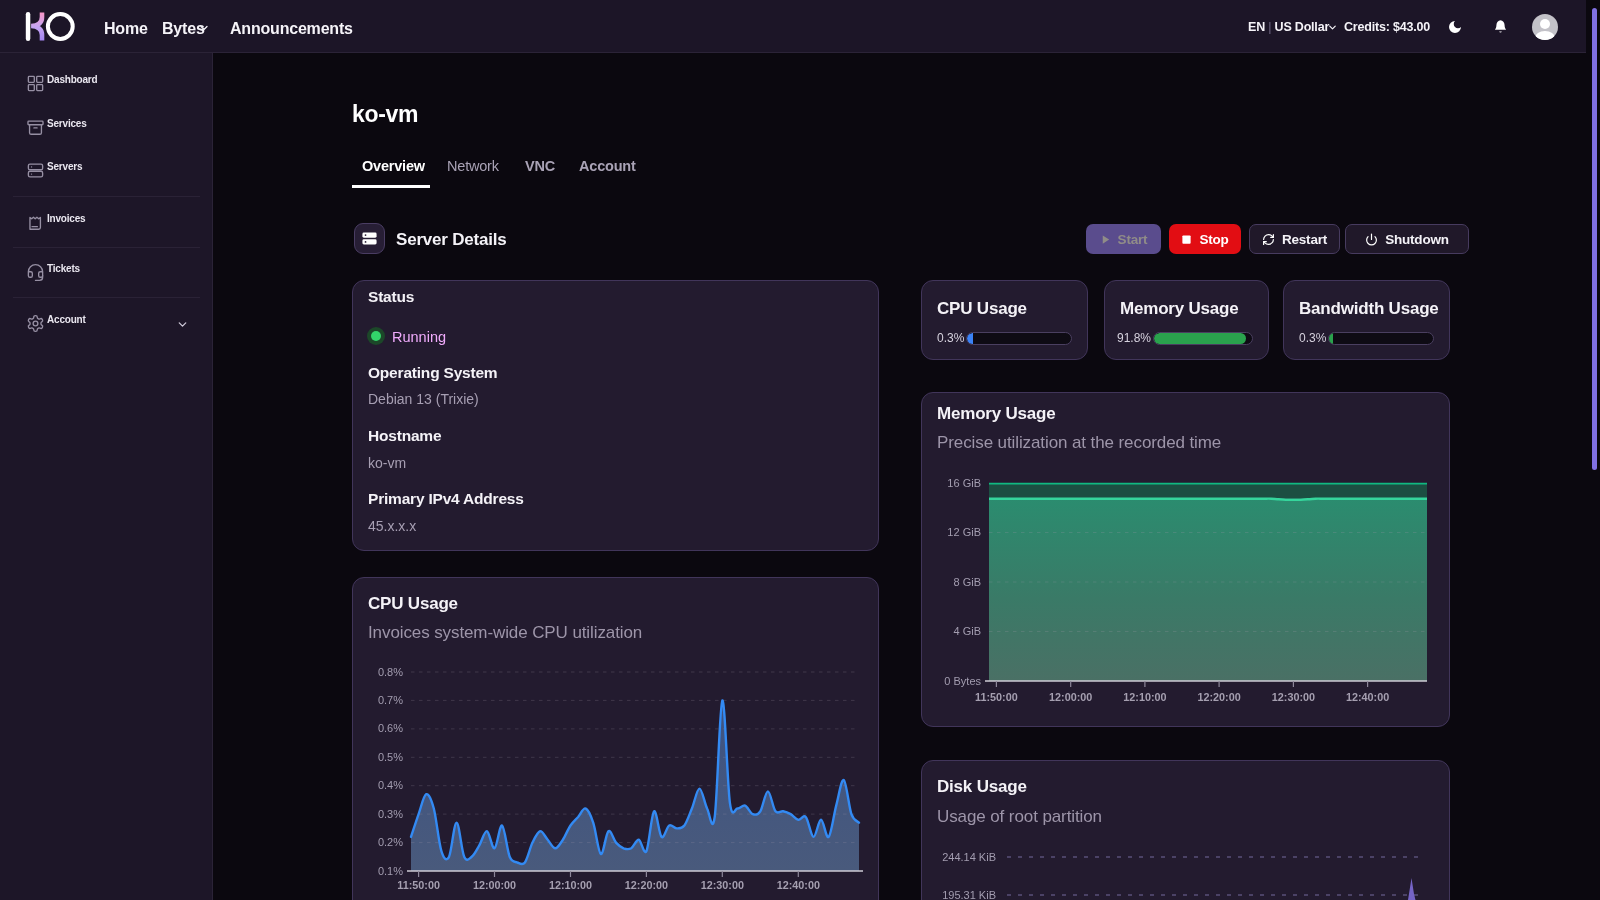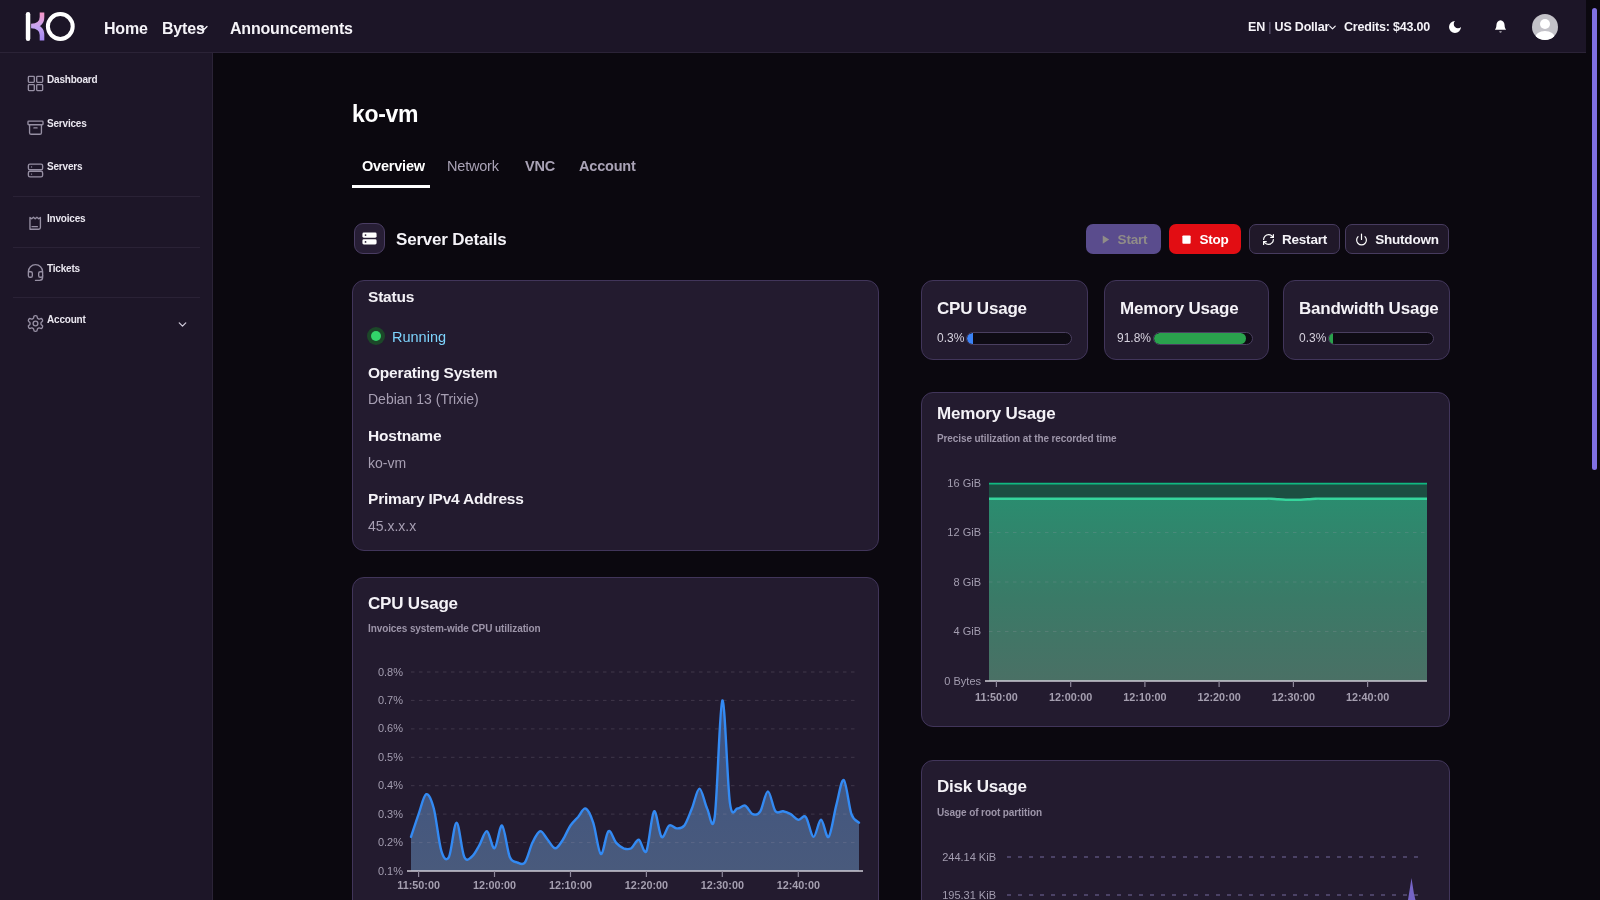--- a/index.html
+++ b/index.html
@@ -2,21 +2,21 @@
 <html><head><meta charset="utf-8">
 <style>
 * {margin:0;padding:0;box-sizing:border-box}
 html,body {width:1600px;height:900px;overflow:hidden;background:#0b080f;
  font-family:"Liberation Sans", sans-serif;}
 .abs {position:absolute}
 .card {position:absolute;background:#231b2f;border:1px solid #41355a;border-radius:12px}
 .lab16 {font-size:15.5px;font-weight:700;color:#f4f2f7;letter-spacing:-0.2px}
 .val {font-size:14px;color:#a79fb3;font-weight:400}
 .ctitle {font-size:17px;font-weight:700;color:#f4f2f7;letter-spacing:-0.2px}
-.csub {font-size:10px;font-weight:700;color:#9d95a9;letter-spacing:-0.1px}
+.csub {font-size:17px;font-weight:400;color:#9d95a9;letter-spacing:-0.1px}
 .ylab {font:11px "Liberation Sans";fill:#a39db0}
 .xlab {font:700 10.8px "Liberation Sans";fill:#a59fb0}
 .grid {stroke:#a49dae;stroke-opacity:0.22;stroke-width:1;stroke-dasharray:3.5 4.5}
 .dgrid {stroke:#59507a;stroke-width:1.4;stroke-dasharray:4 7}
 .tick {stroke:#8d879a;stroke-width:1.2}
 .navlink {font-size:16px;font-weight:700;color:#f5f3f8;letter-spacing:-0.2px}
 .sidelab {font-size:10px;font-weight:700;color:#eae7f0;letter-spacing:-0.2px}
 .sideicon {line-height:0}
 .btn {position:absolute;top:224px;height:30px;border-radius:7px;display:flex;
  align-items:center;justify-content:center;gap:7px;font-size:13.5px;font-weight:700;letter-spacing:-0.2px}
@@ -136,31 +136,31 @@
 <svg width="11" height="11" viewBox="0 0 24 24" fill="#fff">
       <rect x="3" y="3" width="18" height="18" rx="2"></rect>
     </svg>Stop</div>
 <div class="btn" style="left:1249px;width:91px;background:#201829;border:1px solid #473b5f;color:#f4f2f7">
 <svg width="13" height="13" viewBox="0 0 24 24" fill="none" stroke="#fff" stroke-width="2.2" stroke-linecap="round" stroke-linejoin="round">
       <path d="M3 12a9 9 0 0 1 9-9 9.75 9.75 0 0 1 6.74 2.74L21 8"></path>
       <path d="M21 3v5h-5"></path>
       <path d="M21 12a9 9 0 0 1-9 9 9.75 9.75 0 0 1-6.74-2.74L3 16"></path>
       <path d="M8 16H3v5"></path>
     </svg>Restart</div>
-<div class="btn" style="left:1345px;width:104px;background:#201829;border:1px solid #473b5f;color:#f4f2f7">
+<div class="btn" style="left:1345px;width:124px;background:#201829;border:1px solid #473b5f;color:#f4f2f7">
 <svg width="13" height="13" viewBox="0 0 24 24" fill="none" stroke="#fff" stroke-width="2.2" stroke-linecap="round" stroke-linejoin="round">
       <path d="M12 2v10"></path>
       <path d="M18.4 6.6a9 9 0 1 1-12.77.04"></path>
     </svg>Shutdown</div>
 
 <div class="card" style="left:352px;top:280px;width:527px;height:271px"></div>
 <div class="abs lab16" style="left:368px;top:288px">Status</div>
 <div class="abs" style="left:367px;top:327px;width:18px;height:18px;border-radius:50%;background:#1c4729"></div>
 <div class="abs" style="left:371px;top:331px;width:10px;height:10px;border-radius:50%;background:#33d56a"></div>
-<div class="abs" style="left:392px;top:329px;font-size:14.5px;color:#7dd3fc">Running</div>
+<div class="abs" style="left:392px;top:329px;font-size:14.5px;color:#f0abfc">Running</div>
 <div class="abs lab16" style="left:368px;top:364px">Operating System</div>
 <div class="abs val" style="left:368px;top:391px">Debian 13 (Trixie)</div>
 <div class="abs lab16" style="left:368px;top:427px">Hostname</div>
 <div class="abs val" style="left:368px;top:455px">ko-vm</div>
 <div class="abs lab16" style="left:368px;top:490px">Primary IPv4 Address</div>
 <div class="abs val" style="left:368px;top:518px">45.x.x.x</div>
 
 <div class="card" style="left:921px;top:280px;width:167px;height:80px"></div>
 <div class="card" style="left:1104px;top:280px;width:165px;height:80px"></div>
 <div class="card" style="left:1283px;top:280px;width:167px;height:80px"></div>

